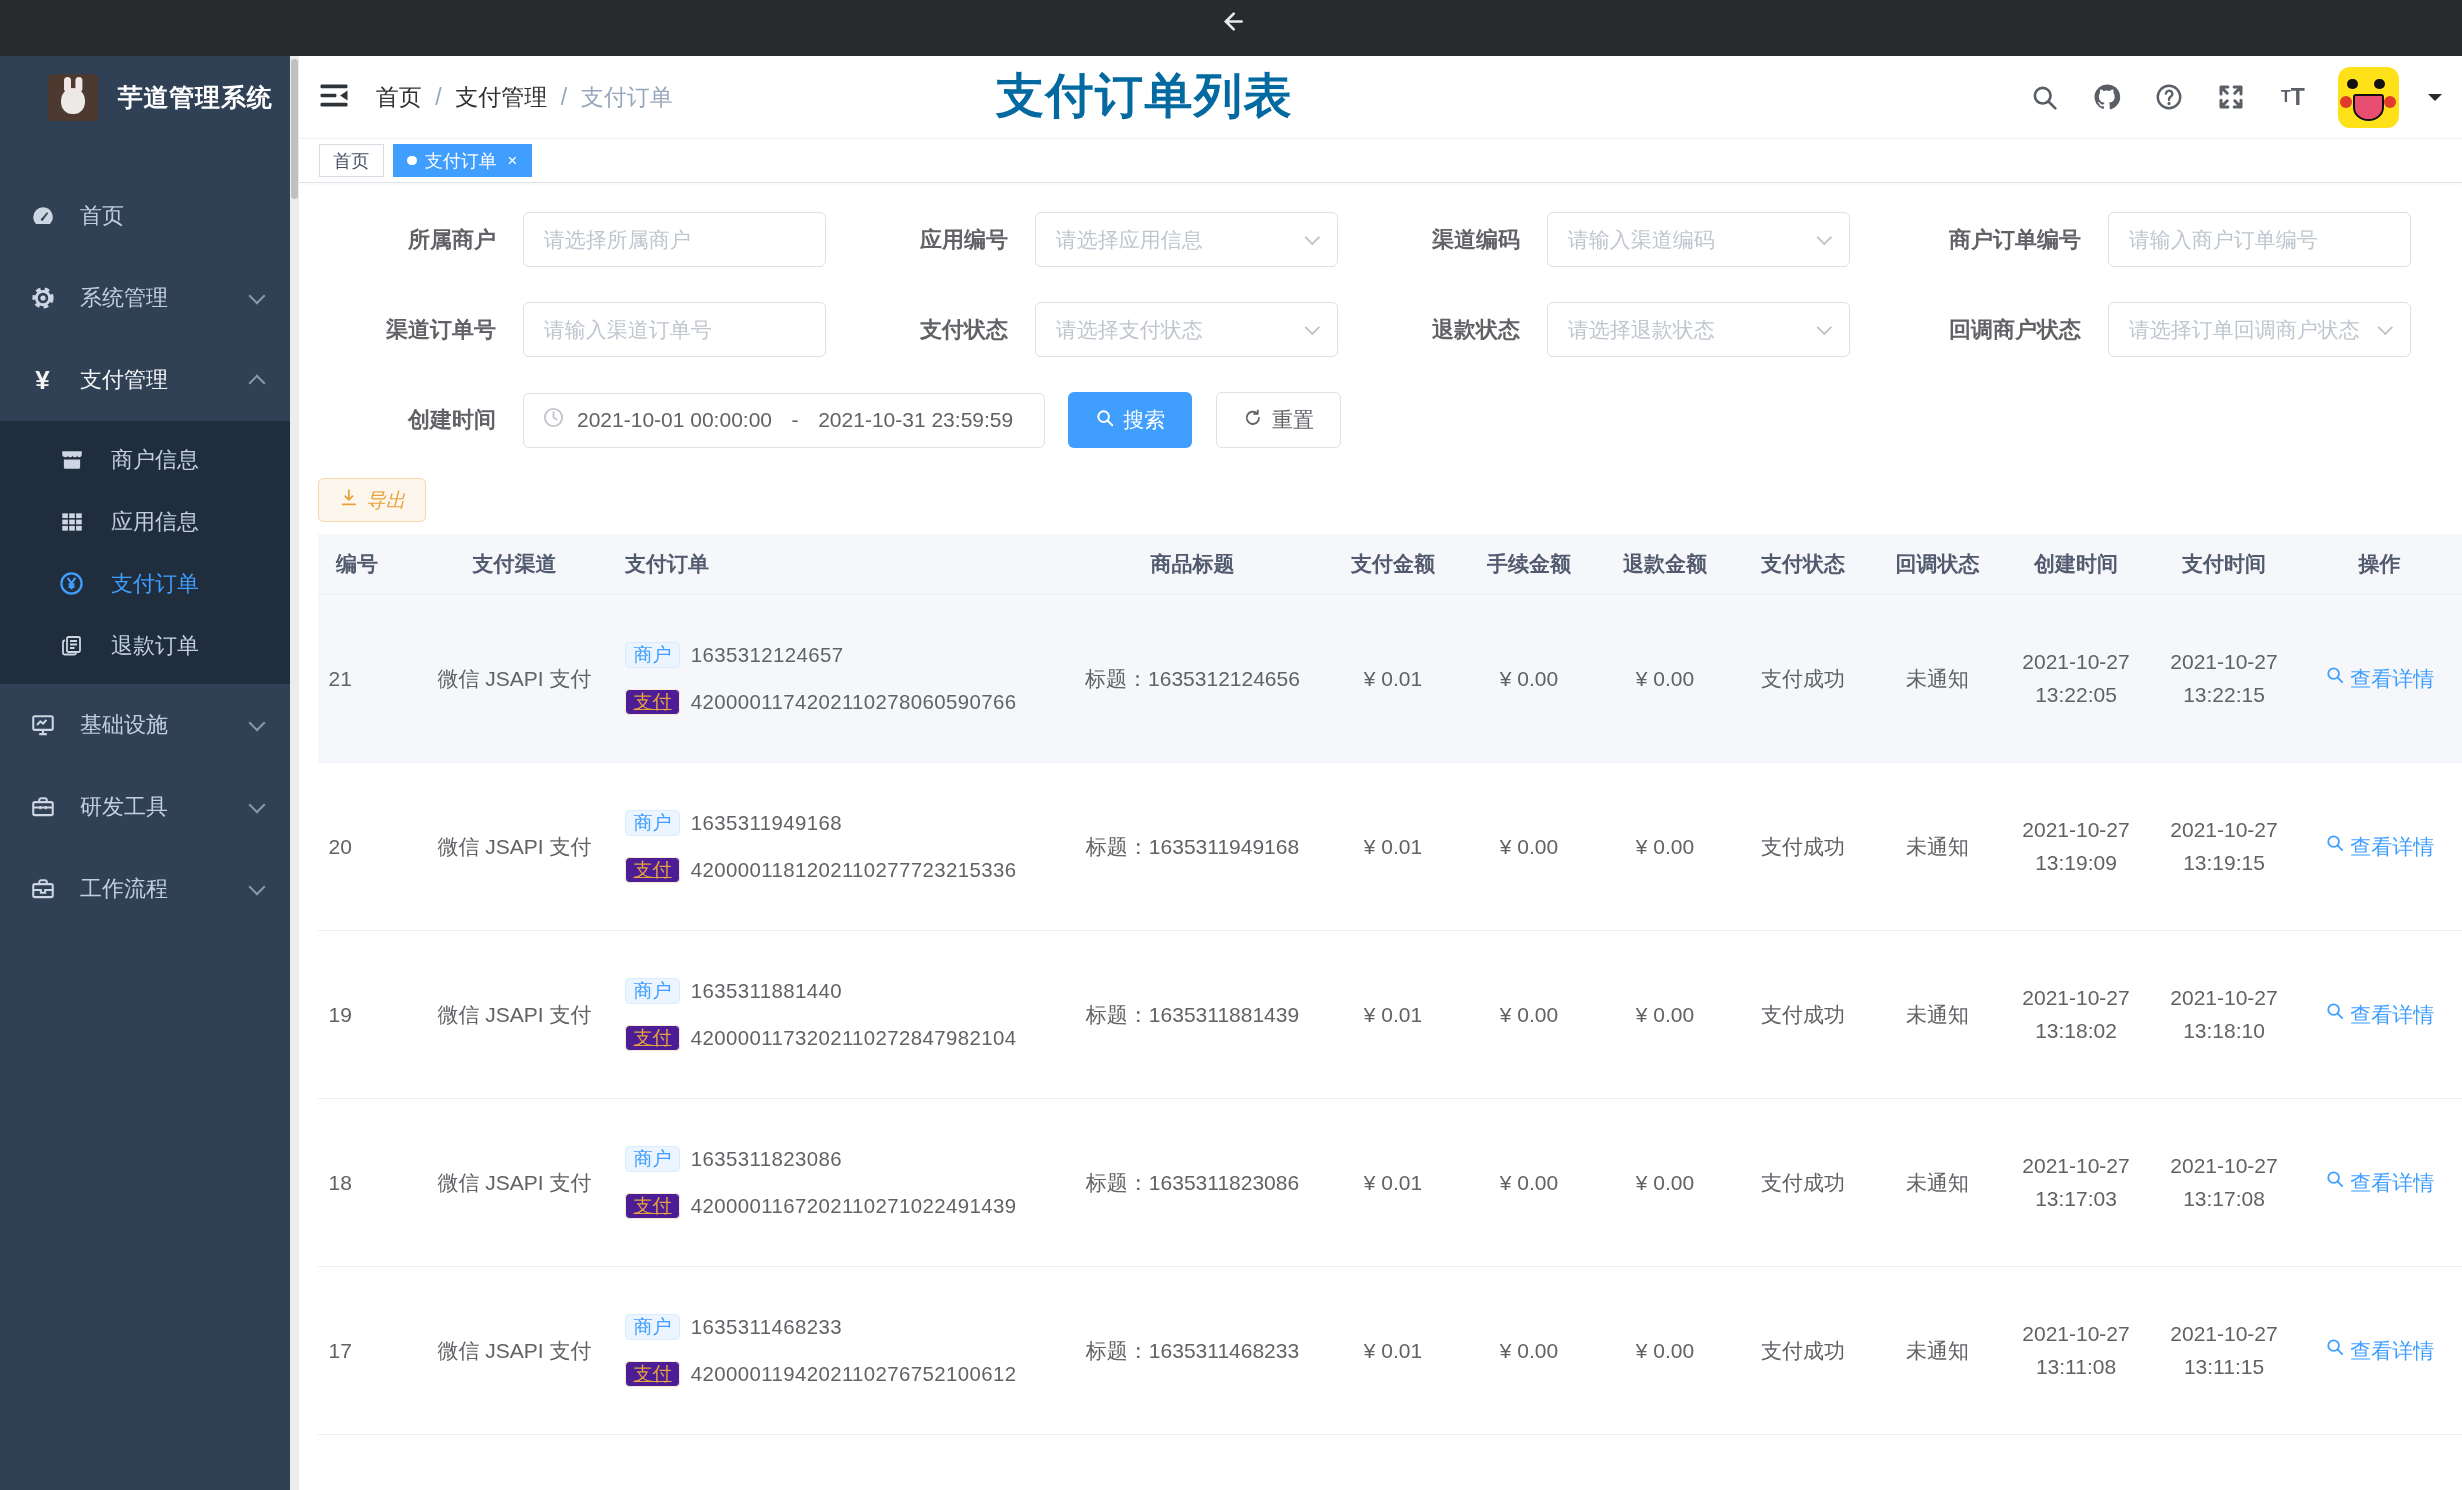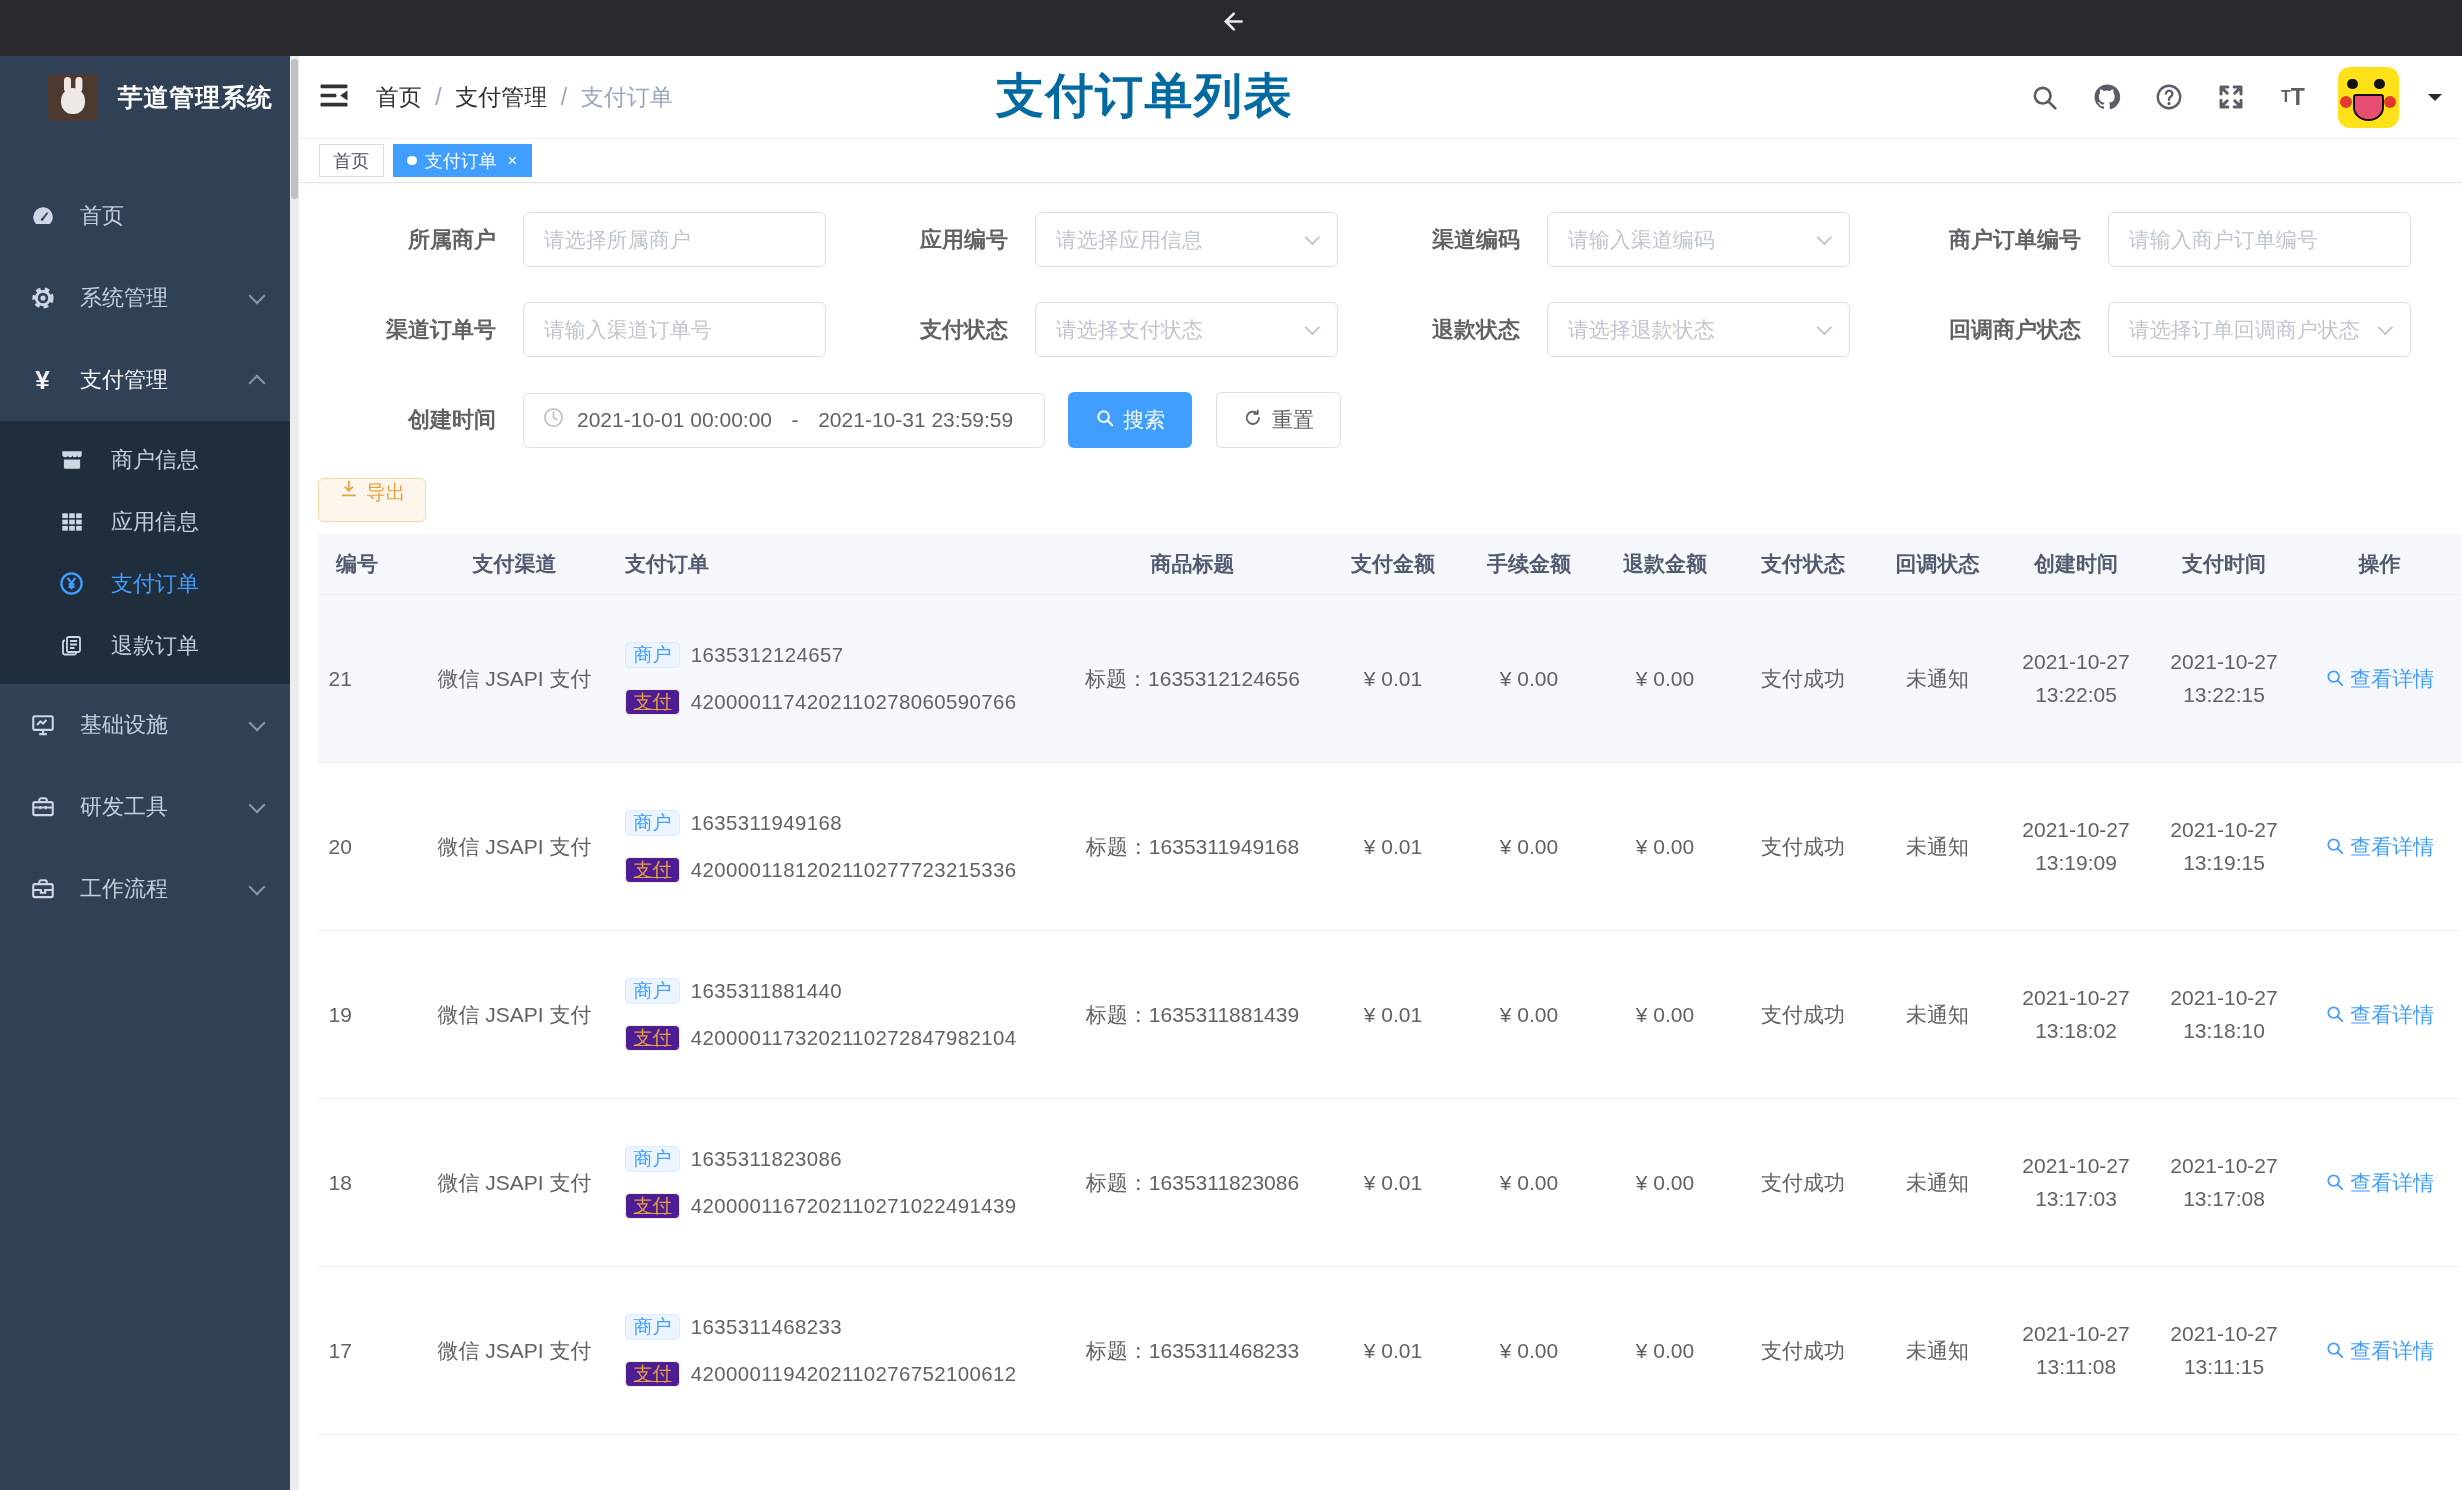--- a/index.html
+++ b/index.html
@@ -100,43 +100,43 @@
   .f-ph { color:#bfc6cf; font-size:21px; flex:1; white-space:nowrap; overflow:hidden; }
   .chev-sel { width:10.6px; height:10.6px; border-right:2.3px solid #c0c4cc; border-bottom:2.3px solid #c0c4cc; transform:rotate(45deg); margin-top:-4.5px; flex:0 0 auto; }
   .date-row { display:flex; align-items:center; margin:35px 0 0 19px; gap:27px; }
   .date-label { width:178px; text-align:right; font-size:22px; font-weight:600; color:#606266; }
   .date-box { width:522px; height:55px; border:1.5px solid #dcdfe6; border-radius:6px; display:flex; align-items:center;
     gap:12px; padding:0 18px; color:#606266; font-size:21px; cursor:text; }
   .btn { height:56px; border-radius:6px; font-size:21px; display:flex; align-items:center; gap:9px; padding:0 26px; cursor:pointer; border:1.5px solid transparent; }
   .btn-primary { background:#409eff; color:#fff; margin-left:-4.5px; }
   .btn-plain { background:#fff; border-color:#dcdfe6; color:#606266; margin-left:-3px; }
   .export-row { margin:30px 0 0 19px; }
-  .btn-export { display:inline-flex; height:44px; gap:7.6px; padding:0 19.7px; font-size:19.7px;
-    color:#e6a23c; background:#fdf6ec; border:1.5px solid #f3d8a8; border-radius:6px; cursor:pointer; }
+  .btn-export { display:inline-flex; height:44px; align-items:center; gap:7.6px; padding:0 19.7px; font-size:19.7px;
+    color:#e6a23c; background:#fdf6ec; border:1.5px solid #f3d8a8; border-radius:6px; cursor:pointer;font-style:italic; }
 
   
   .table-wrap { margin:12px 0 0 19px; overflow:hidden; }
   .trow, .thead { display:grid; grid-template-columns:98px 197px 447px 265px 136px 136px 136px 140px 129px 148px 148px 163px; align-items:center; }
   .thead { height:61px; background:#f5f7fa; color:#515a6e; font-size:21px; font-weight:600; border-bottom:1.5px solid #ebeef5; }
   .thead .th { text-align:center; white-space:nowrap; }
   .thead .th-id { text-align:left; padding-left:18px; }
   .thead .th-order { text-align:left; padding-left:12px; }
   .trow { height:168px; border-bottom:1.5px solid #ebeef5; color:#606266; font-size:21px; }
   .trow.hl { background:#f5f7fa; }
   .td { text-align:center; white-space:nowrap; }
   .td-id { text-align:left; padding-left:10.6px; }
   .td-order { text-align:left; padding-left:12px; display:flex; flex-direction:column; gap:21px; }
   .ord-line { display:flex; align-items:center; gap:10.6px; }
   .tag-chip { min-width:53px; height:26px; display:inline-flex; align-items:center; justify-content:center; border-radius:4.5px; font-size:19px; padding:0 7.6px; }
   .tag-chip:empty { display:none; }
   .tag-blue { background:#ecf5ff; color:#409eff; border:0.8px solid #d9ecff; }
   .tag-yellow { background:#4c1d95; color:#e6a23c; border:0.8px solid #faecd8;text-decoration:underline; }
   .ord-no { color:#606266; font-size:20.4px; letter-spacing:0.4px; }
   .td-time span { display:block; line-height:1.55; }
-  .td-action { color:#409eff; display:flex; align-items:flex-end; justify-content:center; gap:6px; cursor:pointer; }
+  .td-action { color:#409eff; display:flex; align-items:flex-start; justify-content:center; gap:6px; cursor:pointer; }
 </style>
 </head>
 <body>
 
 <div class="browser">
   <div class="bicon">
     <svg width="27" height="27" viewBox="0 0 24 24" fill="none" stroke="#e8eaed" stroke-width="2.4" stroke-linecap="round">
         <path d="M14 5l-7 7 7 7M7 12h14"></path>
       </svg>
   </div>

